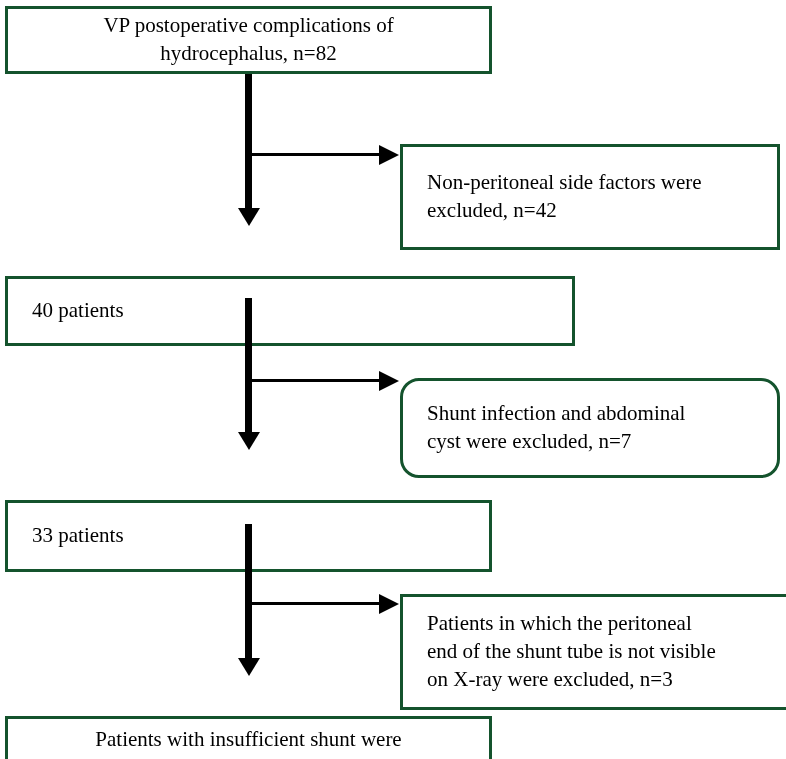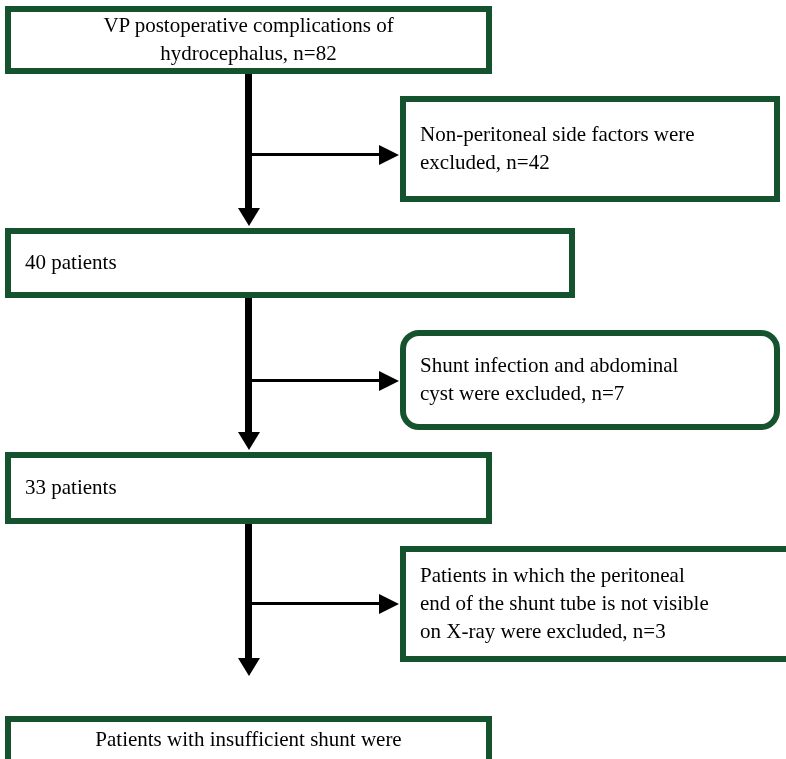--- a/index.html
+++ b/index.html
@@ -14,34 +14,35 @@
   #flowchart {
     position: relative;
     width: 786px;
     height: 759px;
     background: #ffffff;
     overflow: hidden;
   }
   .node {
     position: absolute;
     box-sizing: border-box;
-    border: 6px solid #14532d;
+    border: 3px solid #14532d;
     background: #ffffff;
     display: flex;
     align-items: center;
     justify-content: center;
     text-align: center;
     line-height: 1.32;
     font-size: 21px;
     padding: 4px 10px;
   }
   .node.left-align {
     justify-content: flex-start;
     text-align: left;
-    padding-left: 14px;
+    padding-left: 24px;
+    margin-top: 48px;
   }
   .node-text {
     display: block;
     width: 100%;
     white-space: pre-line;
   }
 
   
   .vline {
     position: absolute;

